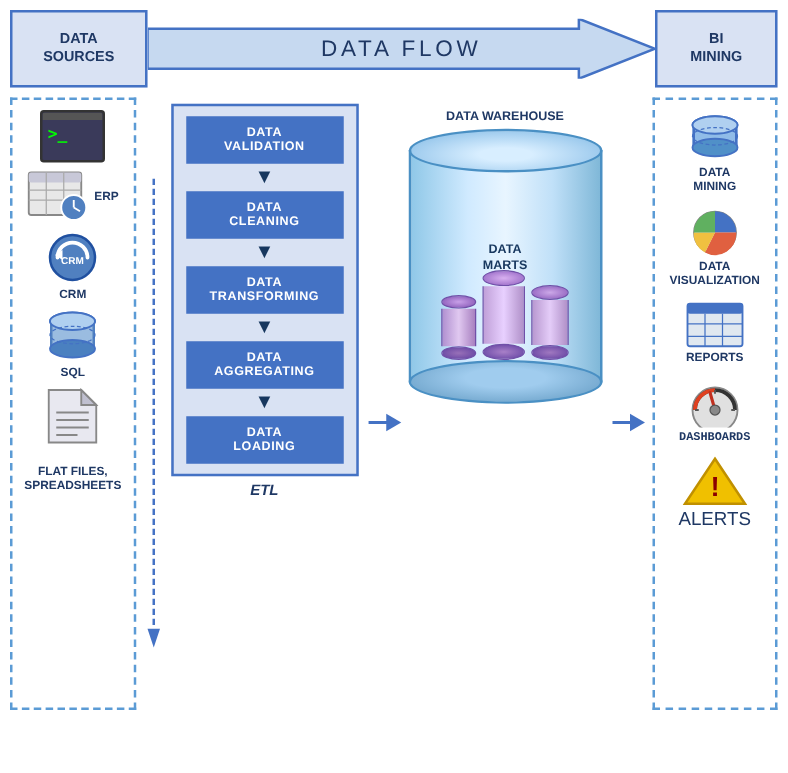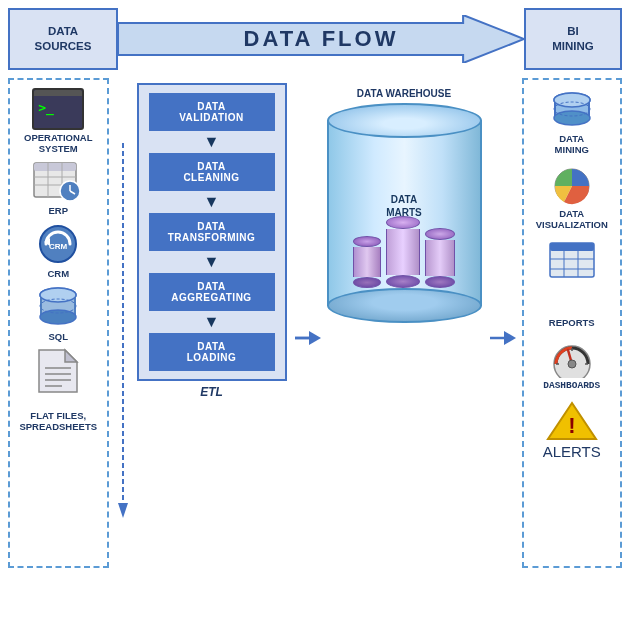--- a/index.html
+++ b/index.html
@@ -205,46 +205,45 @@
     <div style="background:#d9e2f3; border:2px solid #4472c4; display:flex; align-items:center; justify-content:center; width:110px; min-width:110px; font-weight:bold; font-size:11.5px; color:#1f3864; text-align:center; line-height:1.3; padding:4px; z-index:2;">
       <span style="white-space:pre-line;">DATA
 SOURCES</span>
     </div>
 
     <div style="flex:1; display:flex; align-items:center; justify-content:center; position:relative; overflow:hidden;">
       <div style="width:100%; height:48px; position:relative; display:flex; align-items:center; justify-content:center;">
         <svg width="100%" height="48" viewBox="0 0 400 48" preserveAspectRatio="none">
           <polygon points="0,8 340,8 340,0 400,24 340,48 340,40 0,40" fill="#c6d9f0" stroke="#4472c4" stroke-width="2"></polygon>
         </svg>
-        <span style="position:absolute; font-size:22px; font-weight:bold; color:#1f3864; letter-spacing:3px; z-index:3;">DATA FLOW</span>
+        <span style="position:absolute; font-size:18px; font-weight:normal; color:#1f3864; letter-spacing:3px; z-index:3;">DATA FLOW</span>
       </div>
     </div>
 
     <div style="background:#d9e2f3; border:2px solid #4472c4; display:flex; align-items:center; justify-content:center; width:98px; min-width:98px; font-weight:bold; font-size:11.5px; color:#1f3864; text-align:center; line-height:1.3; padding:4px; z-index:2;">
       <span style="white-space:pre-line;">BI
 MINING</span>
     </div>
   </div>
 
   <div class="content-row" style="height:490px; display:flex; align-items:flex-start; gap:4px;">
 
     <div class="sources-column">
 
       <div class="source-row">
         <div style="display:flex; flex-direction:column; align-items:center; gap:2px;">
           <div style="width:52px; height:42px; background:#3a3a5a; border:2px solid #333; border-radius:3px; position:relative; overflow:hidden; display:flex; flex-direction:column; align-items:flex-start; padding:8px 4px 4px 4px;">
             <div style="position:absolute; top:0; left:0; right:0; height:6px; background:#555; border-radius:2px 2px 0 0;"></div>
             <span style="color:#00ff00; font-family:monospace; font-size:13px; font-weight:bold; margin-top:2px;">&gt;_</span>
           </div>
-          <span style="font-size:9.5px; font-weight:bold; color:#1f3864; text-align:center; line-height:1.2;">OPERATIONAL<br>SYSTEM</span>
         </div>
       </div>
 
       <div class="source-row">
-        <div style="display:flex; flex-direction:column; align-items:center; gap:2px;">
+        <div style="display:flex; align-items:center; gap:2px;">
           <div style="position:relative; width:52px; height:42px;">
 
             <svg width="52" height="42" viewBox="0 0 52 42">
 
               <rect x="2" y="2" width="42" height="34" rx="2" fill="#e8e8e8" stroke="#888" stroke-width="1.5"></rect>
 
               <rect x="2" y="2" width="42" height="8" rx="2" fill="#c8c8d8"></rect>
 
               <line x1="16" y1="2" x2="16" y2="36" stroke="#aaa" stroke-width="1"></line>
               <line x1="30" y1="2" x2="30" y2="36" stroke="#aaa" stroke-width="1"></line>
@@ -426,21 +425,21 @@
           <svg width="52" height="38" viewBox="0 0 52 38">
 
             <rect x="4" y="2" width="44" height="34" rx="2" fill="#e0e8f0" stroke="#4472c4" stroke-width="1.5"></rect>
             <rect x="4" y="2" width="44" height="8" rx="2" fill="#4472c4"></rect>
             <line x1="4" y1="18" x2="48" y2="18" stroke="#4472c4" stroke-width="1"></line>
             <line x1="4" y1="28" x2="48" y2="28" stroke="#4472c4" stroke-width="1"></line>
             <line x1="18" y1="10" x2="18" y2="36" stroke="#4472c4" stroke-width="1"></line>
             <line x1="32" y1="10" x2="32" y2="36" stroke="#4472c4" stroke-width="1"></line>
           </svg>
         </div>
-        <span style="font-size:9.5px; font-weight:bold; color:#1f3864; text-align:right;margin-top:36px;">REPORTS</span>
+        <span style="font-size:9.5px; font-weight:bold; color:#1f3864; text-align:right;">REPORTS</span>
       </div>
 
       <div class="bi-item">
         <div style="width:52px; height:40px;">
           <svg width="52" height="40" viewBox="0 0 52 40">
 
             <circle cx="26" cy="26" r="18" fill="#e0e0e0" stroke="#888" stroke-width="1.5"></circle>
             <path d="M10,26 A16,16 0 0,1 42,26" fill="none" stroke="#333" stroke-width="3"></path>
             <path d="M10,26 A16,16 0 0,1 26,10" fill="none" stroke="#e04020" stroke-width="3"></path>
 

